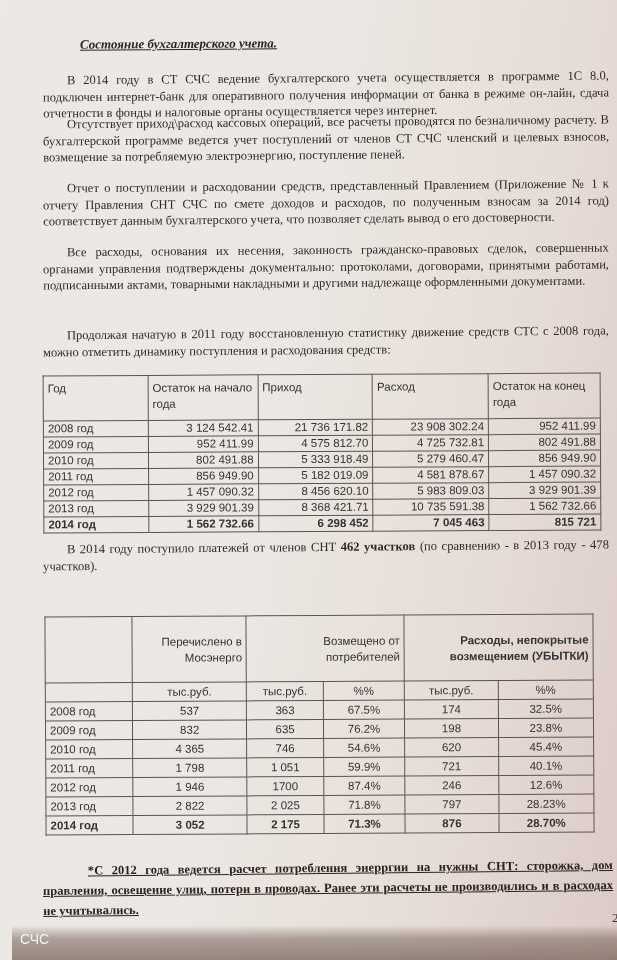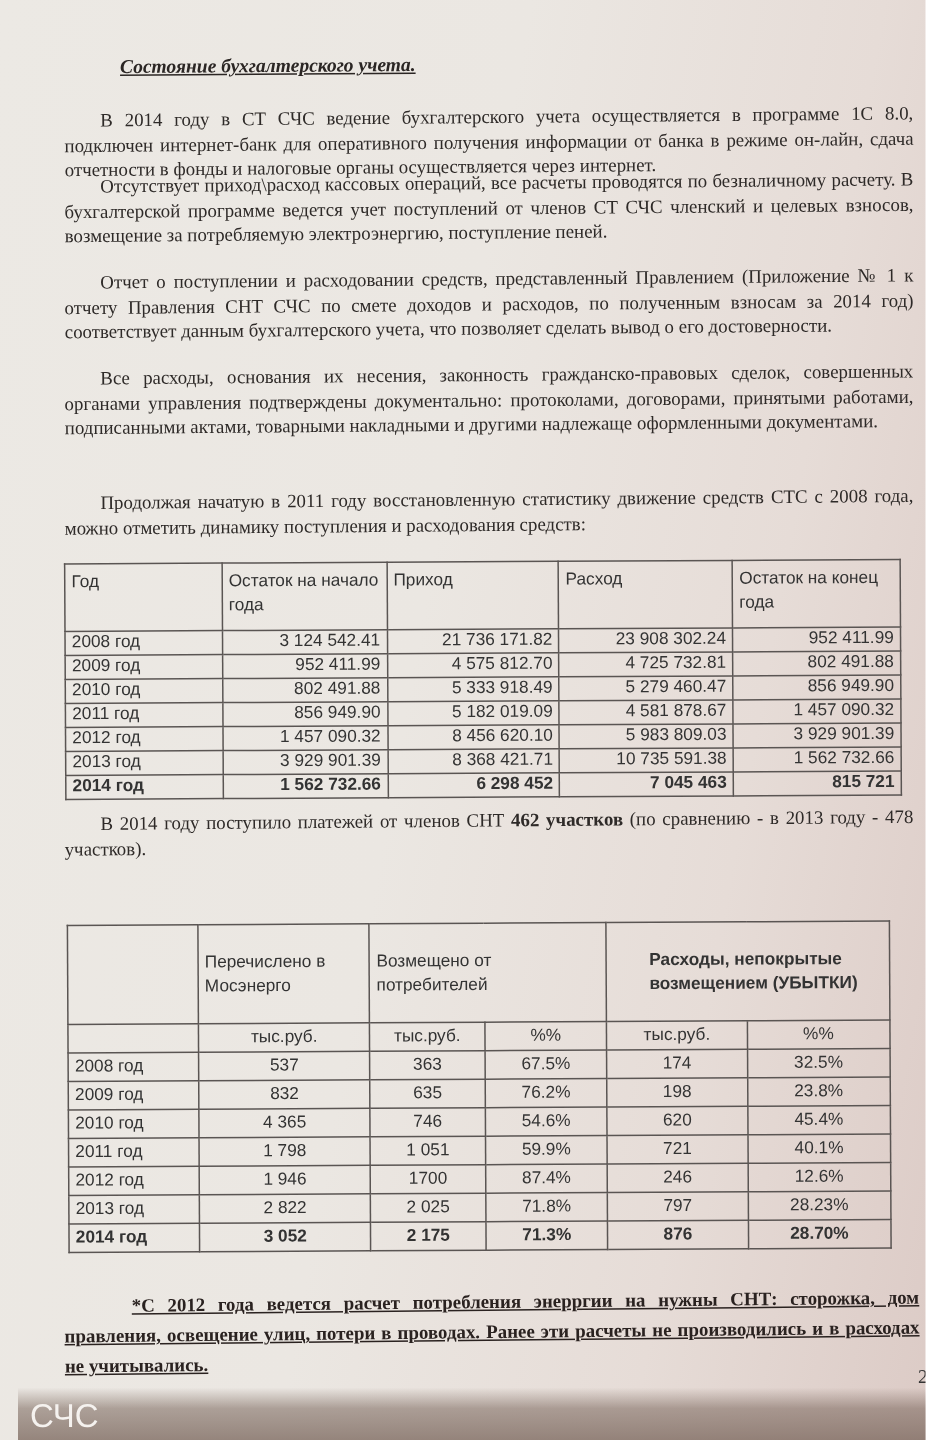--- a/index.html
+++ b/index.html
@@ -41,21 +41,21 @@
   .t1 col.c1 { width: 105px; } .t1 col.c2 { width: 110px; } .t1 col.c3 { width: 115px; }
   .t1 col.c4 { width: 116px; } .t1 col.c5 { width: 112px; }
 
   .section2 {
     position: absolute; left: 52px; top: 586px;
     font-style: italic; font-weight: bold; font-size: 12.5px;
     text-decoration: underline; color: #2b2624;
   }
 
   .t2 { left: 33px; top: 615px; width: 549px; font-size: 11.5px; transform: rotate(-0.3deg); }
-  .t2 th { height: 65px; text-align: left; line-height: 16px; vertical-align: middle; }
+  .t2 th { height: 65px; text-align: right; line-height: 16px; vertical-align: middle; }
   .t2 td { height: 18px; line-height: 18px; text-align: center; }
   .t2 td.year { text-align: left; }
   .t2 tr.units td { text-align: center; }
   .t2 tr.total td { font-weight: bold; }
   .t2 col.c1 { width: 82px; } .t2 col.c2 { width: 108px; } .t2 col.c3 { width: 72px; }
   .t2 col.c4 { width: 77px; } .t2 col.c5 { width: 88px; } .t2 col.c6 { width: 90px; }
   .t2 th.loss { font-weight: bold; padding-left: 28px; }
 
   .footnote {
     position: absolute; left: 31px; top: 858px; width: 570px;
@@ -65,21 +65,21 @@
     transform: rotate(-0.6deg);
   }
   .page-number { position: absolute; left: 600px; top: 910px; font-size: 13px; color: #333; }
 
   .overlay-band {
     position: absolute; left: 0; top: 925px; width: 617px; height: 35px;
     background: linear-gradient(180deg, rgba(140,120,110,0.0) 0%, rgba(120,100,90,0.55) 40%, rgba(120,100,90,0.75) 100%);
   }
   .watermark {
     position: absolute; left: 8px; top: 931px;
-    font-family: "Liberation Sans", sans-serif; font-size: 22px; color: #f5f2ef;
+    font-family: "Liberation Sans", sans-serif; font-size: 14px; color: #f5f2ef;
   }
 </style>
 </head>
 <body>
 
 <div class="page">
 
   <div class="title">Состояние бухгалтерского учета.</div>
 
   <div class="para p1">В 2014 году в СТ СЧС ведение бухгалтерского учета осуществляется в программе 1С 8.0, подключен интернет-банк для оперативного получения информации от банка в режиме он-лайн, сдача отчетности в фонды и налоговые органы осуществляется через интернет.</div>

